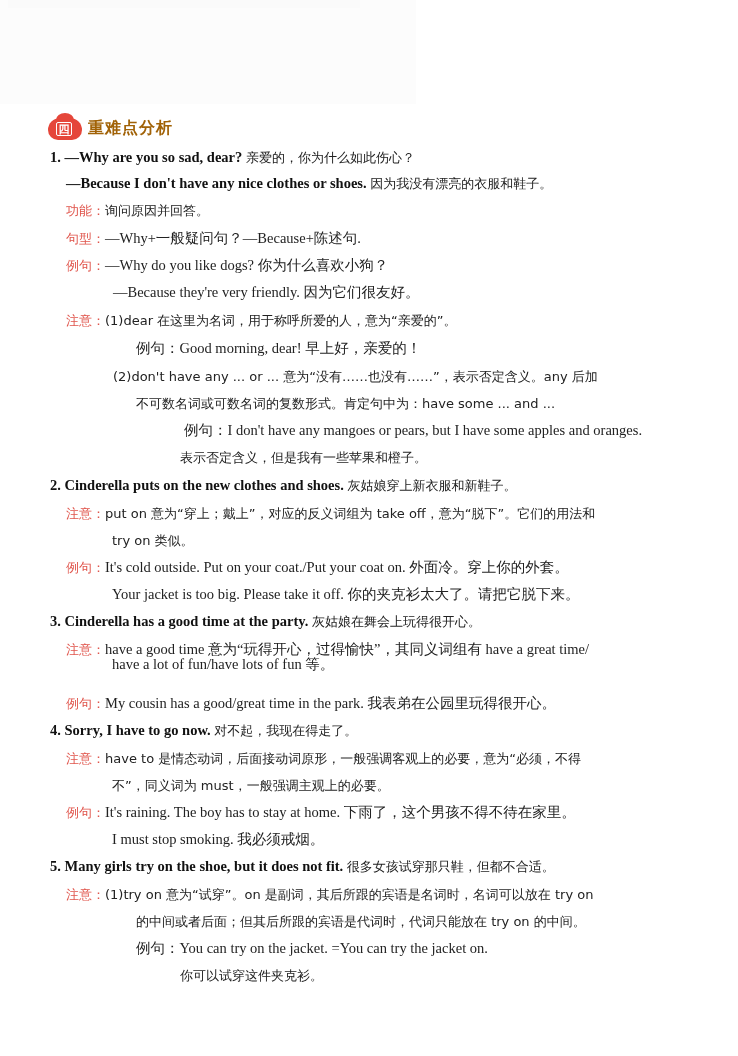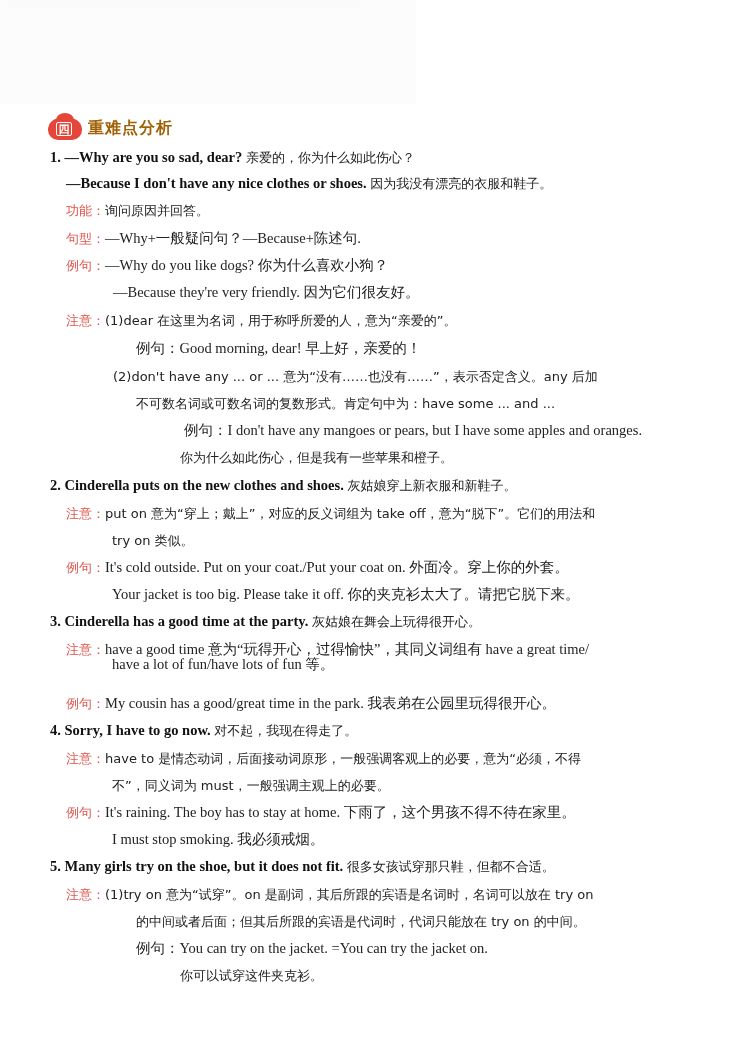--- a/index.html
+++ b/index.html
@@ -81,21 +81,21 @@
   <div class="line" style="left:113px; top:366px;">
     <span class="cn">(2)don't have any ... or ... 意为“没有……也没有……”，表示否定含义。any 后加</span>
   </div>
   <div class="line" style="left:136px; top:393px;">
     <span class="cn">不可数名词或可数名词的复数形式。肯定句中为：have some ... and ...</span>
   </div>
   <div class="line" style="left:136px; top:420px;margin-left:48px;">
     <span>例句：I don't have any mangoes or pears, but I have some apples and oranges.</span>
   </div>
   <div class="line" style="left:180px; top:447px;">
-    <span class="cn">你为什么如此伤心，但是我有一些苹果和橙子。</span>
+    <span class="cn">表示否定含义，但是我有一些苹果和橙子。</span>
   </div>
 
   <div class="line" style="left:50px; top:475px;">
     <span class="bold">2.</span>
     <span class="bold">Cinderella puts on the new clothes and shoes.</span>
     <span class="cn">灰姑娘穿上新衣服和新鞋子。</span>
   </div>
   <div class="line" style="left:66px; top:503px;">
     <span class="label cn">注意：</span><span class="cn">put on 意为“穿上；戴上”，对应的反义词组为 take off，意为“脱下”。它们的用法和</span>
   </div>

